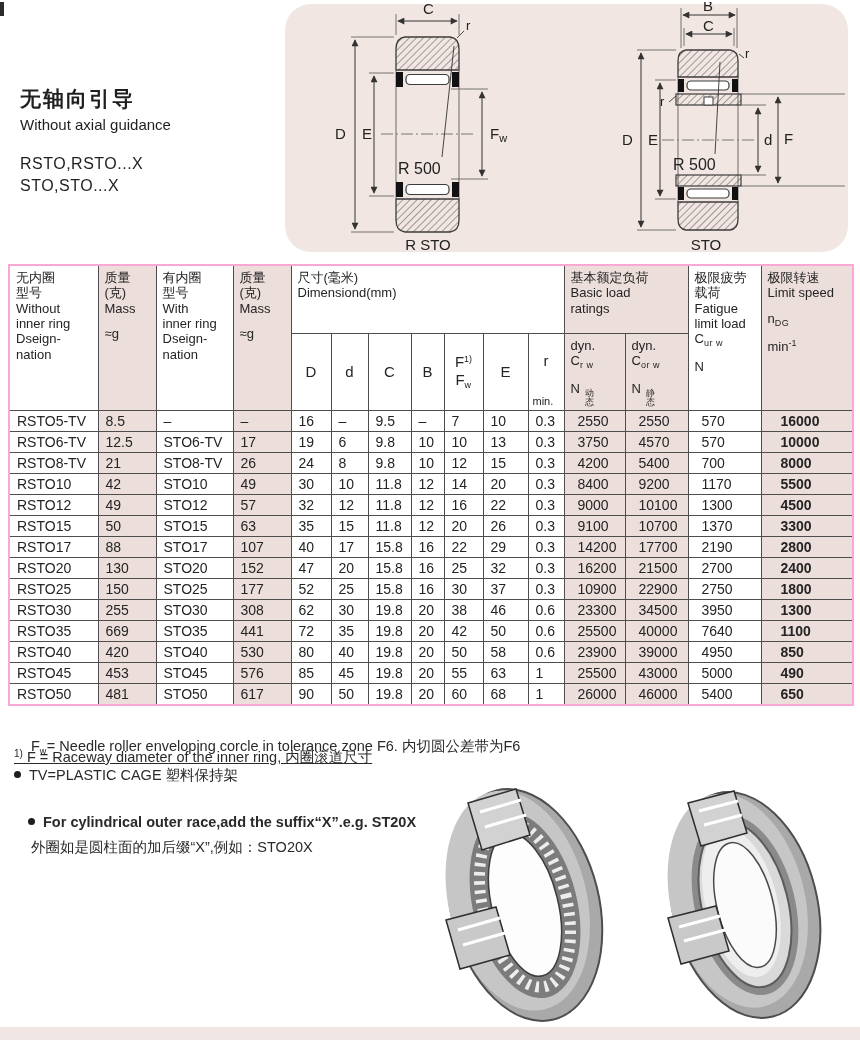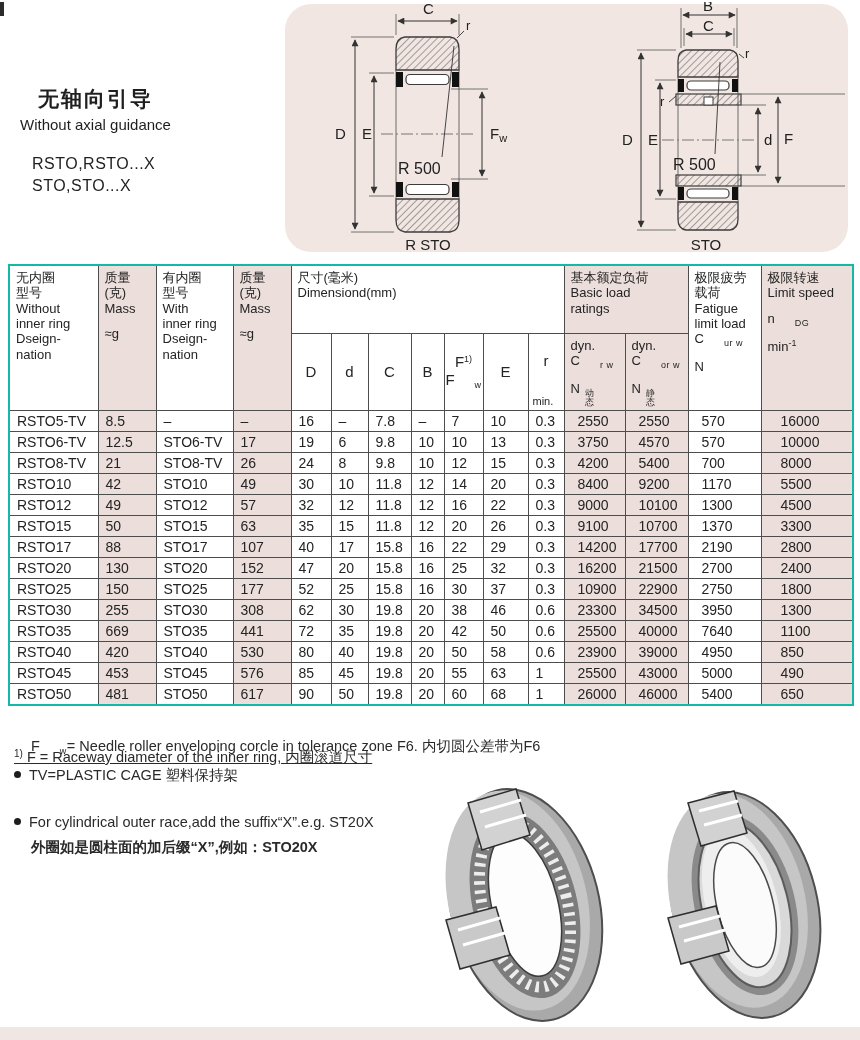--- a/index.html
+++ b/index.html
@@ -4,50 +4,50 @@
 <style>
   html,body{margin:0;padding:0;}
   body{
     width:860px;height:1040px;position:relative;background:#ffffff;
     font-family:"Liberation Sans","DejaVu Sans",sans-serif;color:#1f1f1f;
     overflow:hidden;
   }
   .corner-mark{position:absolute;left:0;top:2px;width:4px;height:14px;background:#2b2b2b;}
   .panel{position:absolute;left:285px;top:4px;width:563px;height:248px;background:#f1e6e2;border-radius:26px;}
   .intro{position:absolute;left:20px;top:88px;line-height:1;}
-  .intro .t-zh{font-size:21px;font-weight:bold;letter-spacing:2px;margin:0 0 8px 0;text-align:center;}
+  .intro .t-zh{font-size:21px;font-weight:bold;letter-spacing:2px;margin:0 0 8px 0;}
   .intro .t-en{font-size:15px;margin:0 0 24px 0;text-align:center;}
-  .intro .ser{font-size:16px;margin:0 0 6px 12px;letter-spacing:0.5px;}
+  .intro .ser{font-size:16px;margin:0 0 6px 0;letter-spacing:0.5px;}
   svg text{font-family:"Liberation Sans","DejaVu Sans",sans-serif;fill:#222;}
   .diag{position:absolute;top:2px;}
   .diag.left{left:303px;}
   .diag.right{left:598px;}
 
   table.tbl{
     position:absolute;left:8px;top:264px;width:844px;
     border-collapse:collapse;table-layout:fixed;
     font-size:14px;color:#242424;
   }
   .tbl th,.tbl td{border:1px solid #4d4d4d;font-weight:normal;overflow:hidden;white-space:nowrap;}
-  .tbl{border:2px solid #14b8a6;padding-left:26px;}
+  .tbl{border:2px solid #f9a8d4;padding-left:26px;}
   .tbl thead th{font-size:13px;line-height:1.18;text-align:left;vertical-align:top;padding:4px 2px 2px 6px;}
   .tbl thead tr.hrow1 th{height:61px;}
   .tbl thead tr.hrow2 th{height:62px;}
   .tbl td{height:20px;padding:0 0 0 7px;text-align:left;vertical-align:middle;}
   .pink{background:#ecdeda;}
   .dimhead{text-align:center !important;vertical-align:middle !important;padding:0 !important;font-size:15px !important;}
   .rcell{position:relative;}
   .rcell .rmin{position:absolute;left:4px;bottom:2px;font-size:11px;}
   .rcell .rsym{position:absolute;top:18px;left:0;right:0;text-align:center;font-size:15px;}
-  .sub{font-size:9px;vertical-align:-3px;letter-spacing:0.5px;margin-left:20px;}
+  .sub{font-size:9px;vertical-align:-3px;letter-spacing:0.5px;}
   .sup{font-size:9px;vertical-align:5px;}
   .vstack{display:inline-flex;flex-direction:column;font-size:9px;line-height:1.05;vertical-align:-3px;margin-left:5px;}
   .gap-top{margin-top:10px;}
   .tbl td:nth-child(12),.tbl td:nth-child(13),.tbl td:nth-child(14){padding-left:13px;}
-  .tbl td:nth-child(15){padding-left:19px;}
+  .tbl td:nth-child(15){padding-left:19px;font-weight:bold;}
 
   .fn{position:absolute;font-size:14.5px;color:#2a2a2a;white-space:nowrap;}
   .fn .sup{font-size:10px;vertical-align:5px;}
   .bullet{display:inline-block;width:7px;height:7px;border-radius:50%;background:#1e1e1e;margin-right:8px;vertical-align:2px;}
   .photo{position:absolute;left:420px;top:755px;}
   .bottom-strip{position:absolute;left:0;bottom:0;width:860px;height:13px;background:#f0e7e4;}
 </style>
 </head>
 <body>
 
@@ -286,21 +286,21 @@
     </tr>
   </thead>
   <tbody>
       <tr>
         <td>RSTO5-TV</td>
         <td class="pink">8.5</td>
         <td>–</td>
         <td class="pink">–</td>
         <td>16</td>
         <td>–</td>
-        <td>7.8</td>
+        <td>9.5</td>
         <td>–</td>
         <td>7</td>
         <td>10</td>
         <td>0.3</td>
         <td class="pink">2550</td>
         <td class="pink">2550</td>
         <td>570</td>
         <td class="pink">16000</td>
       </tr>
       <tr>
@@ -529,24 +529,24 @@
 
 <div class="fn" style="left:14px;top:748px;text-decoration:underline;">
   <span class="sup">1)</span> <span>F  = Raceway diameter of the inner ring, 内圈滚道尺寸</span>
 </div>
 <div class="fn" style="left:31px;top:737px;">
   <span>F</span><span class="sub">w</span><span>= Needle roller enveloping corcle in tolerance zone F6. 内切圆公差带为F6</span>
 </div>
 <div class="fn" style="left:14px;top:766px;">
   <span class="bullet"></span><span>TV=PLASTIC CAGE  塑料保持架</span>
 </div>
-<div class="fn" style="left:14px;top:814px;">
+<div class="fn" style="left:28px;top:814px;font-weight:bold;">
   <span class="bullet"></span><span>For cylindrical outer race,add the suffix“X”.e.g. ST20X</span>
 </div>
-<div class="fn" style="left:31px;top:838px;font-weight:bold;">
+<div class="fn" style="left:31px;top:838px;">
   <span>外圈如是圆柱面的加后缀“X”,例如：STO20X</span>
 </div>
 
 <svg class="photo" width="440" height="280" viewBox="0 0 440 280">
 
   <g transform="rotate(-14 105 150)">
     <ellipse cx="105" cy="150" rx="74" ry="118" fill="#a9a9a9" stroke="#4e4e4e" stroke-width="2"></ellipse>
     <ellipse cx="99" cy="144" rx="69" ry="112" fill="#c6c6c6"></ellipse>
     <ellipse cx="105" cy="150" rx="52" ry="95" fill="#7c7c7c"></ellipse>
     <ellipse cx="105" cy="150" rx="42" ry="84" fill="none" stroke="#ededed" stroke-width="11" stroke-dasharray="3.5 5.5"></ellipse>

